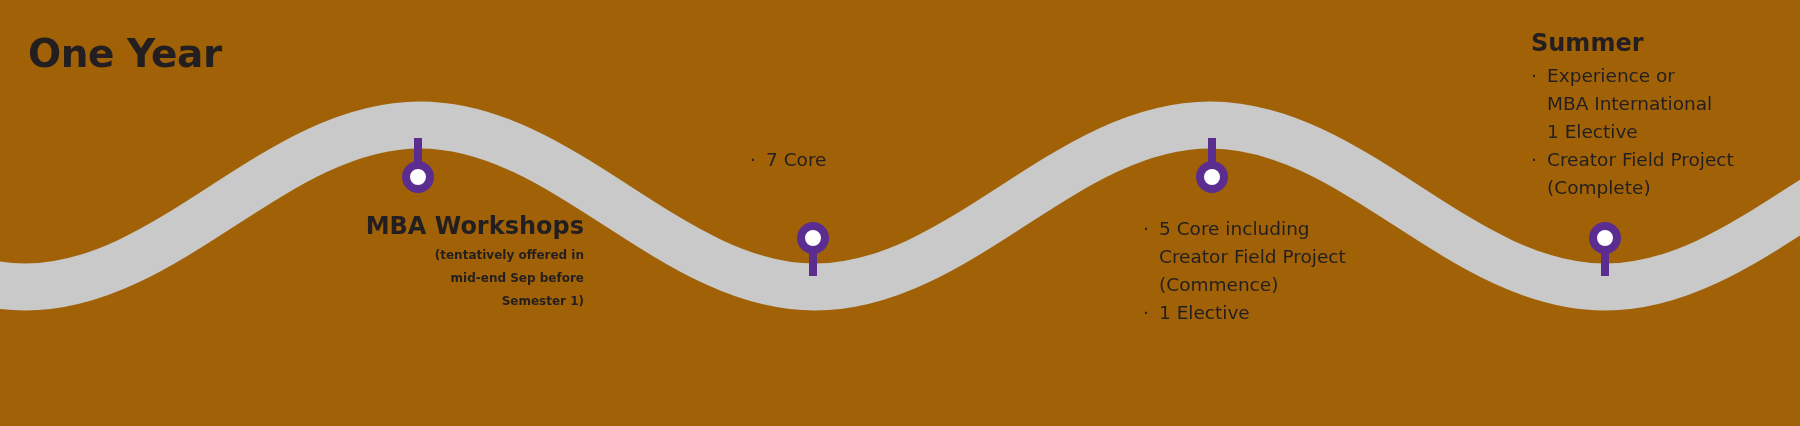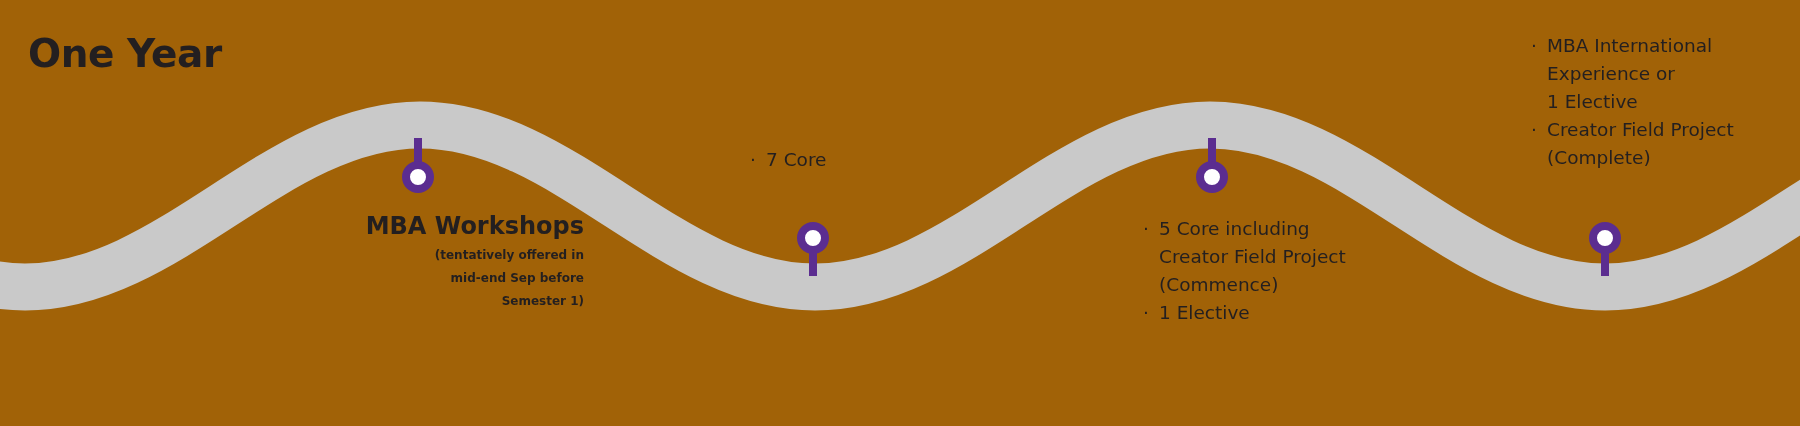--- a/index.html
+++ b/index.html
@@ -156,26 +156,27 @@
       <div class="bullet">
         <span class="dot">·</span>
         <div class="bullet-lines">
           <span class="line">1 Elective</span>
         </div>
       </div>
     </div>
   </section>
 
   <section class="block summer">
+    <div class="block-title">Summer</div>
     <div class="bullets">
       <div class="bullet">
         <span class="dot">·</span>
         <div class="bullet-lines">
+          <span class="line">Experience or</span>
           <span class="line">MBA International</span>
-          <span class="line">Experience or</span>
           <span class="line">1 Elective</span>
         </div>
       </div>
       <div class="bullet">
         <span class="dot">·</span>
         <div class="bullet-lines">
           <span class="line">Creator Field Project</span>
           <span class="line">(Complete)</span>
         </div>
       </div>

